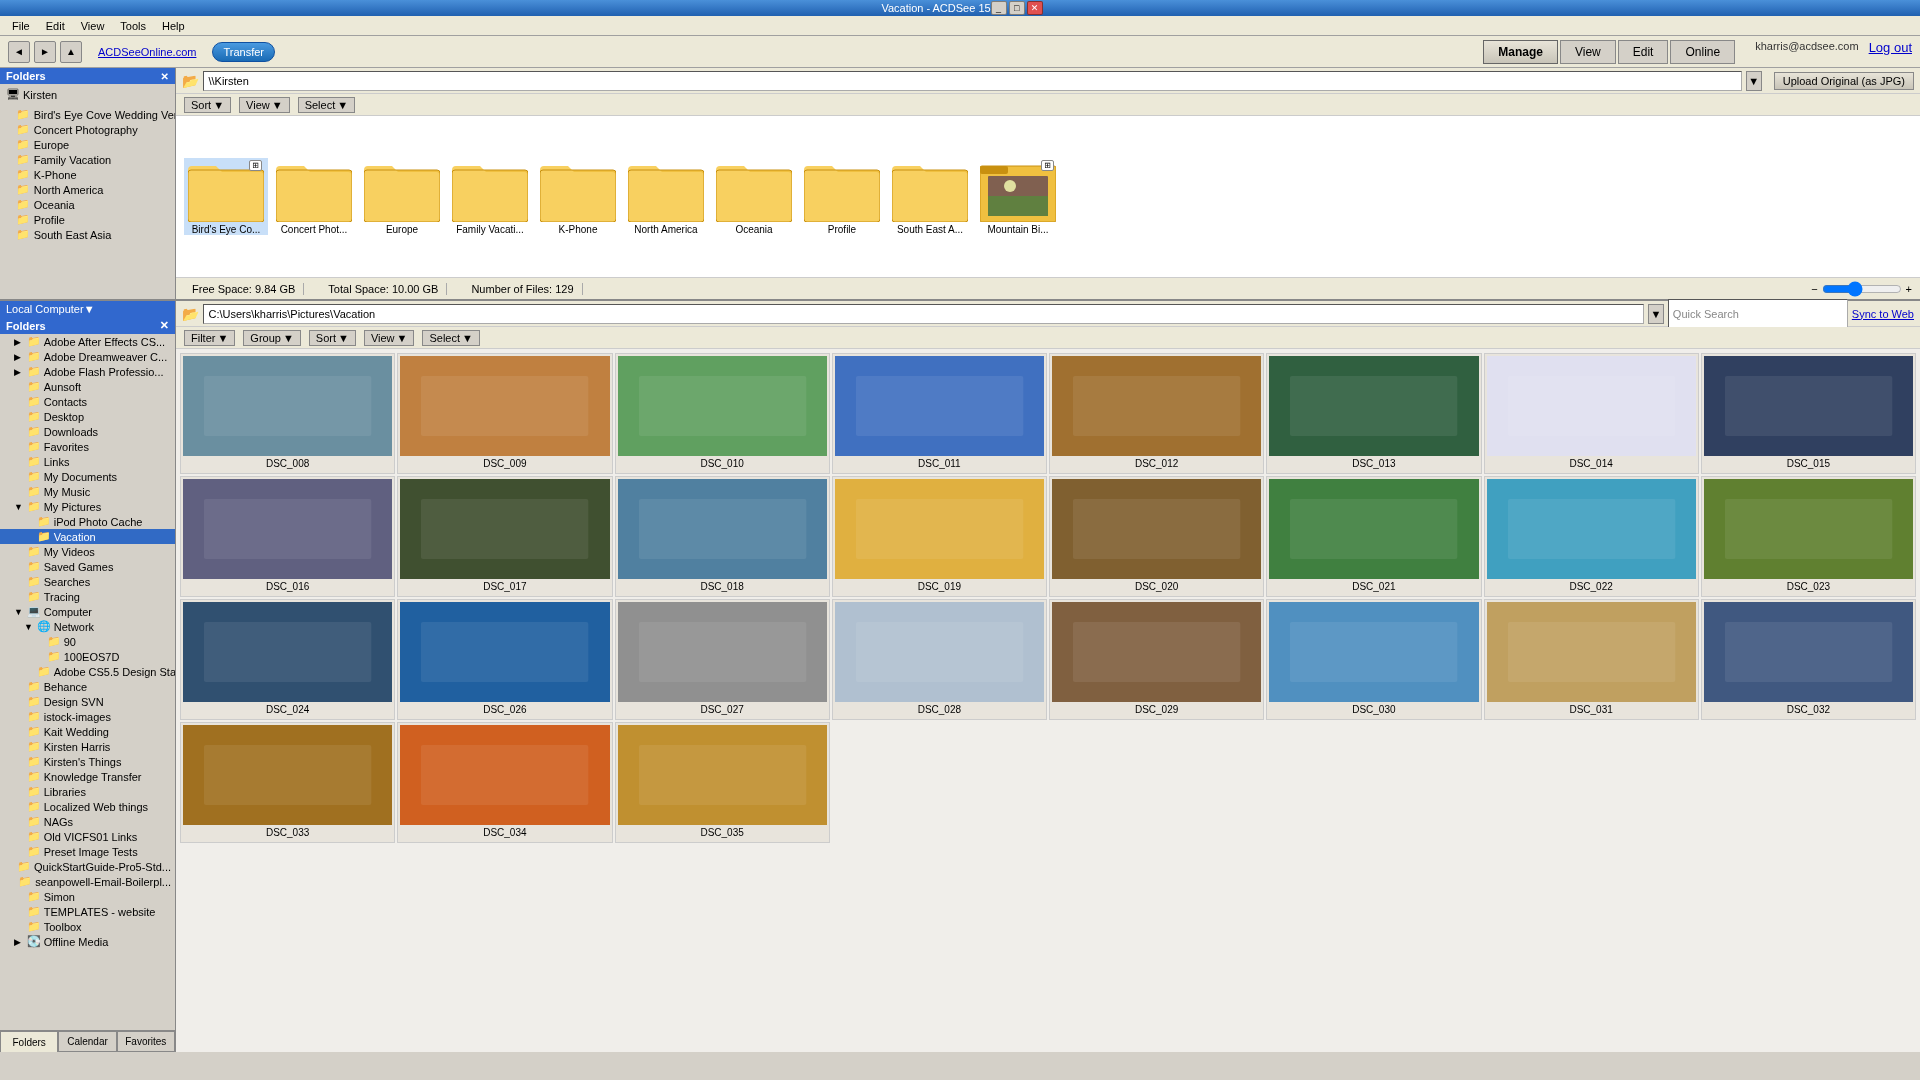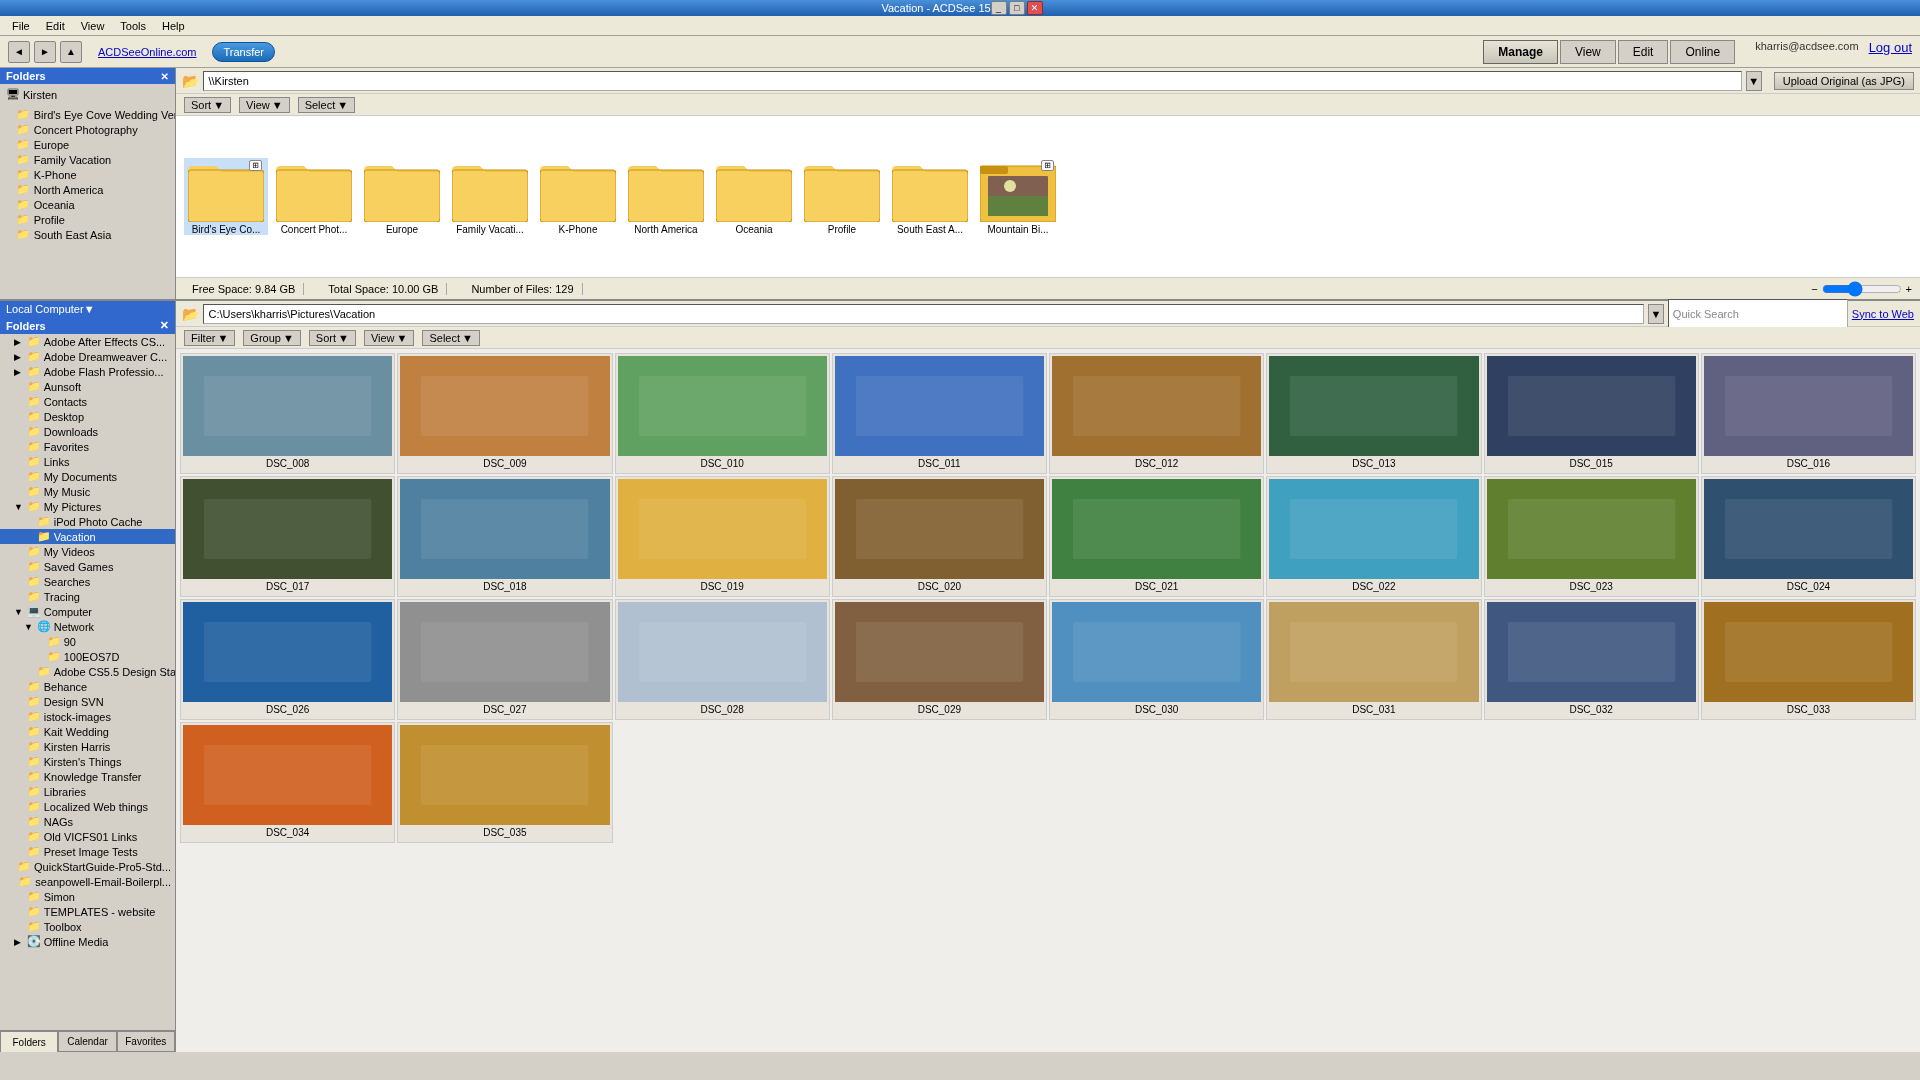--- a/index.html
+++ b/index.html
@@ -672,20 +672,30 @@
     <div class="thumb" style="background:#306040;position:relative;">
       <svg width="100%" height="100%" xmlns="http://www.w3.org/2000/svg" style="position:absolute;inset:0;" preserveAspectRatio="xMidYMid slice">
         <rect width="100%" height="100%" fill="#306040"></rect>
         <rect x="10%" y="20%" width="80%" height="60%" fill="rgba(255,255,255,0.08)" rx="2"></rect>
       </svg>
     </div>
     <div class="photo-label">DSC_013</div>
   </div>
           <div class="photo-cell">
 
+    <div class="thumb" style="background:#e0e0f0;position:relative;">
+      <svg width="100%" height="100%" xmlns="http://www.w3.org/2000/svg" style="position:absolute;inset:0;" preserveAspectRatio="xMidYMid slice">
+        <rect width="100%" height="100%" fill="#e0e0f0"></rect>
+        <rect x="10%" y="20%" width="80%" height="60%" fill="rgba(255,255,255,0.08)" rx="2"></rect>
+      </svg>
+    </div>
+    <div class="photo-label">DSC_014</div>
+  </div>
+          <div class="photo-cell">
+
     <div class="thumb" style="background:#304060;position:relative;">
       <svg width="100%" height="100%" xmlns="http://www.w3.org/2000/svg" style="position:absolute;inset:0;" preserveAspectRatio="xMidYMid slice">
         <rect width="100%" height="100%" fill="#304060"></rect>
         <rect x="10%" y="20%" width="80%" height="60%" fill="rgba(255,255,255,0.08)" rx="2"></rect>
       </svg>
     </div>
     <div class="photo-label">DSC_015</div>
   </div>
           <div class="photo-cell">
 

